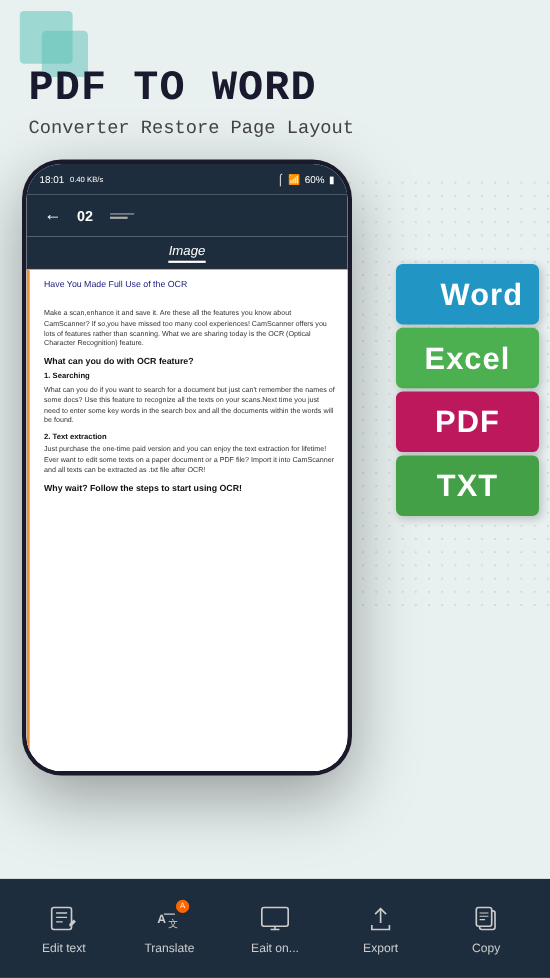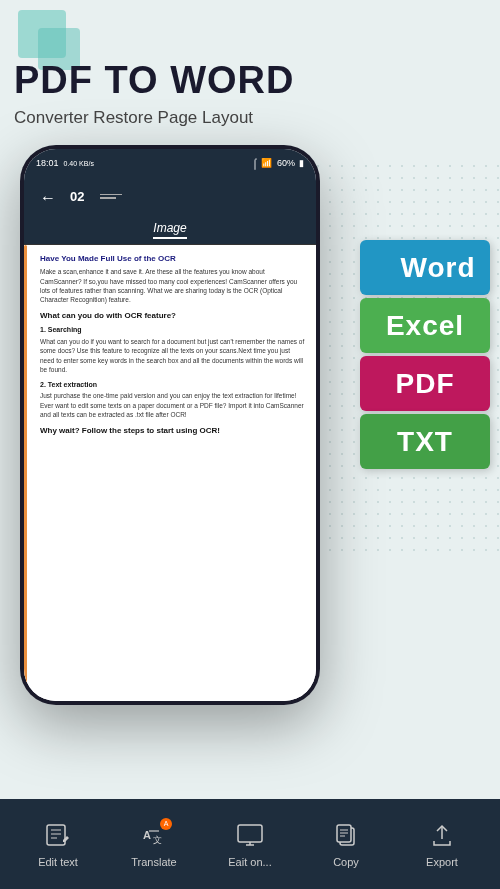--- a/index.html
+++ b/index.html
@@ -31,22 +31,23 @@
       height: 42px;
       background: #5bbfb5;
       opacity: 0.5;
       border-radius: 4px;
     }
 
     
     .header-section {
       position: absolute;
       top: 60px;
-      left: 14px;
+      left: 26px;
       right: 30px;
+      font-family: Liberation Mono, monospace;
     }
     .main-title {
       font-size: 38px;
       font-weight: 900;
       color: #1a1a2e;
       line-height: 1.1;
       letter-spacing: 1px;
     }
     .subtitle {
       font-size: 17px;
@@ -135,23 +136,23 @@
       flex: 1;
       padding: 8px 10px;
       font-size: 7px;
       color: #222;
       line-height: 1.4;
       overflow: hidden;
       height: calc(100% - 96px);
     }
     .doc-heading {
       font-size: 8px;
-      font-weight: bold;
+      font-weight: normal;
       color: #1a1a7e;
-      margin-bottom: 3px;
+      margin-bottom: 16px;
     }
     .doc-body {
       font-size: 6.5px;
       color: #333;
       line-height: 1.45;
       margin-bottom: 5px;
     }
     .doc-subheading {
       font-size: 8px;
       font-weight: bold;
@@ -365,31 +366,31 @@
         <rect x="2" y="2" width="24" height="17" rx="2" stroke="#ccc" stroke-width="1.5" fill="none"></rect>
         <path d="M10 22h8M14 19v3" stroke="#ccc" stroke-width="1.5"></path>
       </svg>
     </div>
     <span class="tool-label">Eait on...</span>
   </div>
 
   <div class="toolbar-item">
     <div class="toolbar-icon">
       <svg width="26" height="26" viewBox="0 0 26 26" fill="none">
+        <path d="M13 3 L13 16" stroke="#ccc" stroke-width="1.5"></path>
+        <path d="M8 8 L13 3 L18 8" stroke="#ccc" stroke-width="1.5" fill="none"></path>
+        <path d="M5 18v4h16v-4" stroke="#ccc" stroke-width="1.5" fill="none"></path>
+      </svg>
+    </div>
+    <span class="tool-label">Export</span>
+  </div>
+
+  <div class="toolbar-item">
+    <div class="toolbar-icon">
+      <svg width="26" height="26" viewBox="0 0 26 26" fill="none">
         <rect x="7" y="5" width="14" height="17" rx="2" stroke="#ccc" stroke-width="1.5" fill="none"></rect>
         <rect x="4" y="2" width="14" height="17" rx="2" stroke="#ccc" stroke-width="1.5" fill="#1e2d3d"></rect>
         <path d="M7 7h8M7 10h8M7 13h5" stroke="#ccc" stroke-width="1"></path>
       </svg>
     </div>
     <span class="tool-label">Copy</span>
   </div>
-
-  <div class="toolbar-item">
-    <div class="toolbar-icon">
-      <svg width="26" height="26" viewBox="0 0 26 26" fill="none">
-        <path d="M13 3 L13 16" stroke="#ccc" stroke-width="1.5"></path>
-        <path d="M8 8 L13 3 L18 8" stroke="#ccc" stroke-width="1.5" fill="none"></path>
-        <path d="M5 18v4h16v-4" stroke="#ccc" stroke-width="1.5" fill="none"></path>
-      </svg>
-    </div>
-    <span class="tool-label">Export</span>
-  </div>
 </div>
 
 </body></html>

